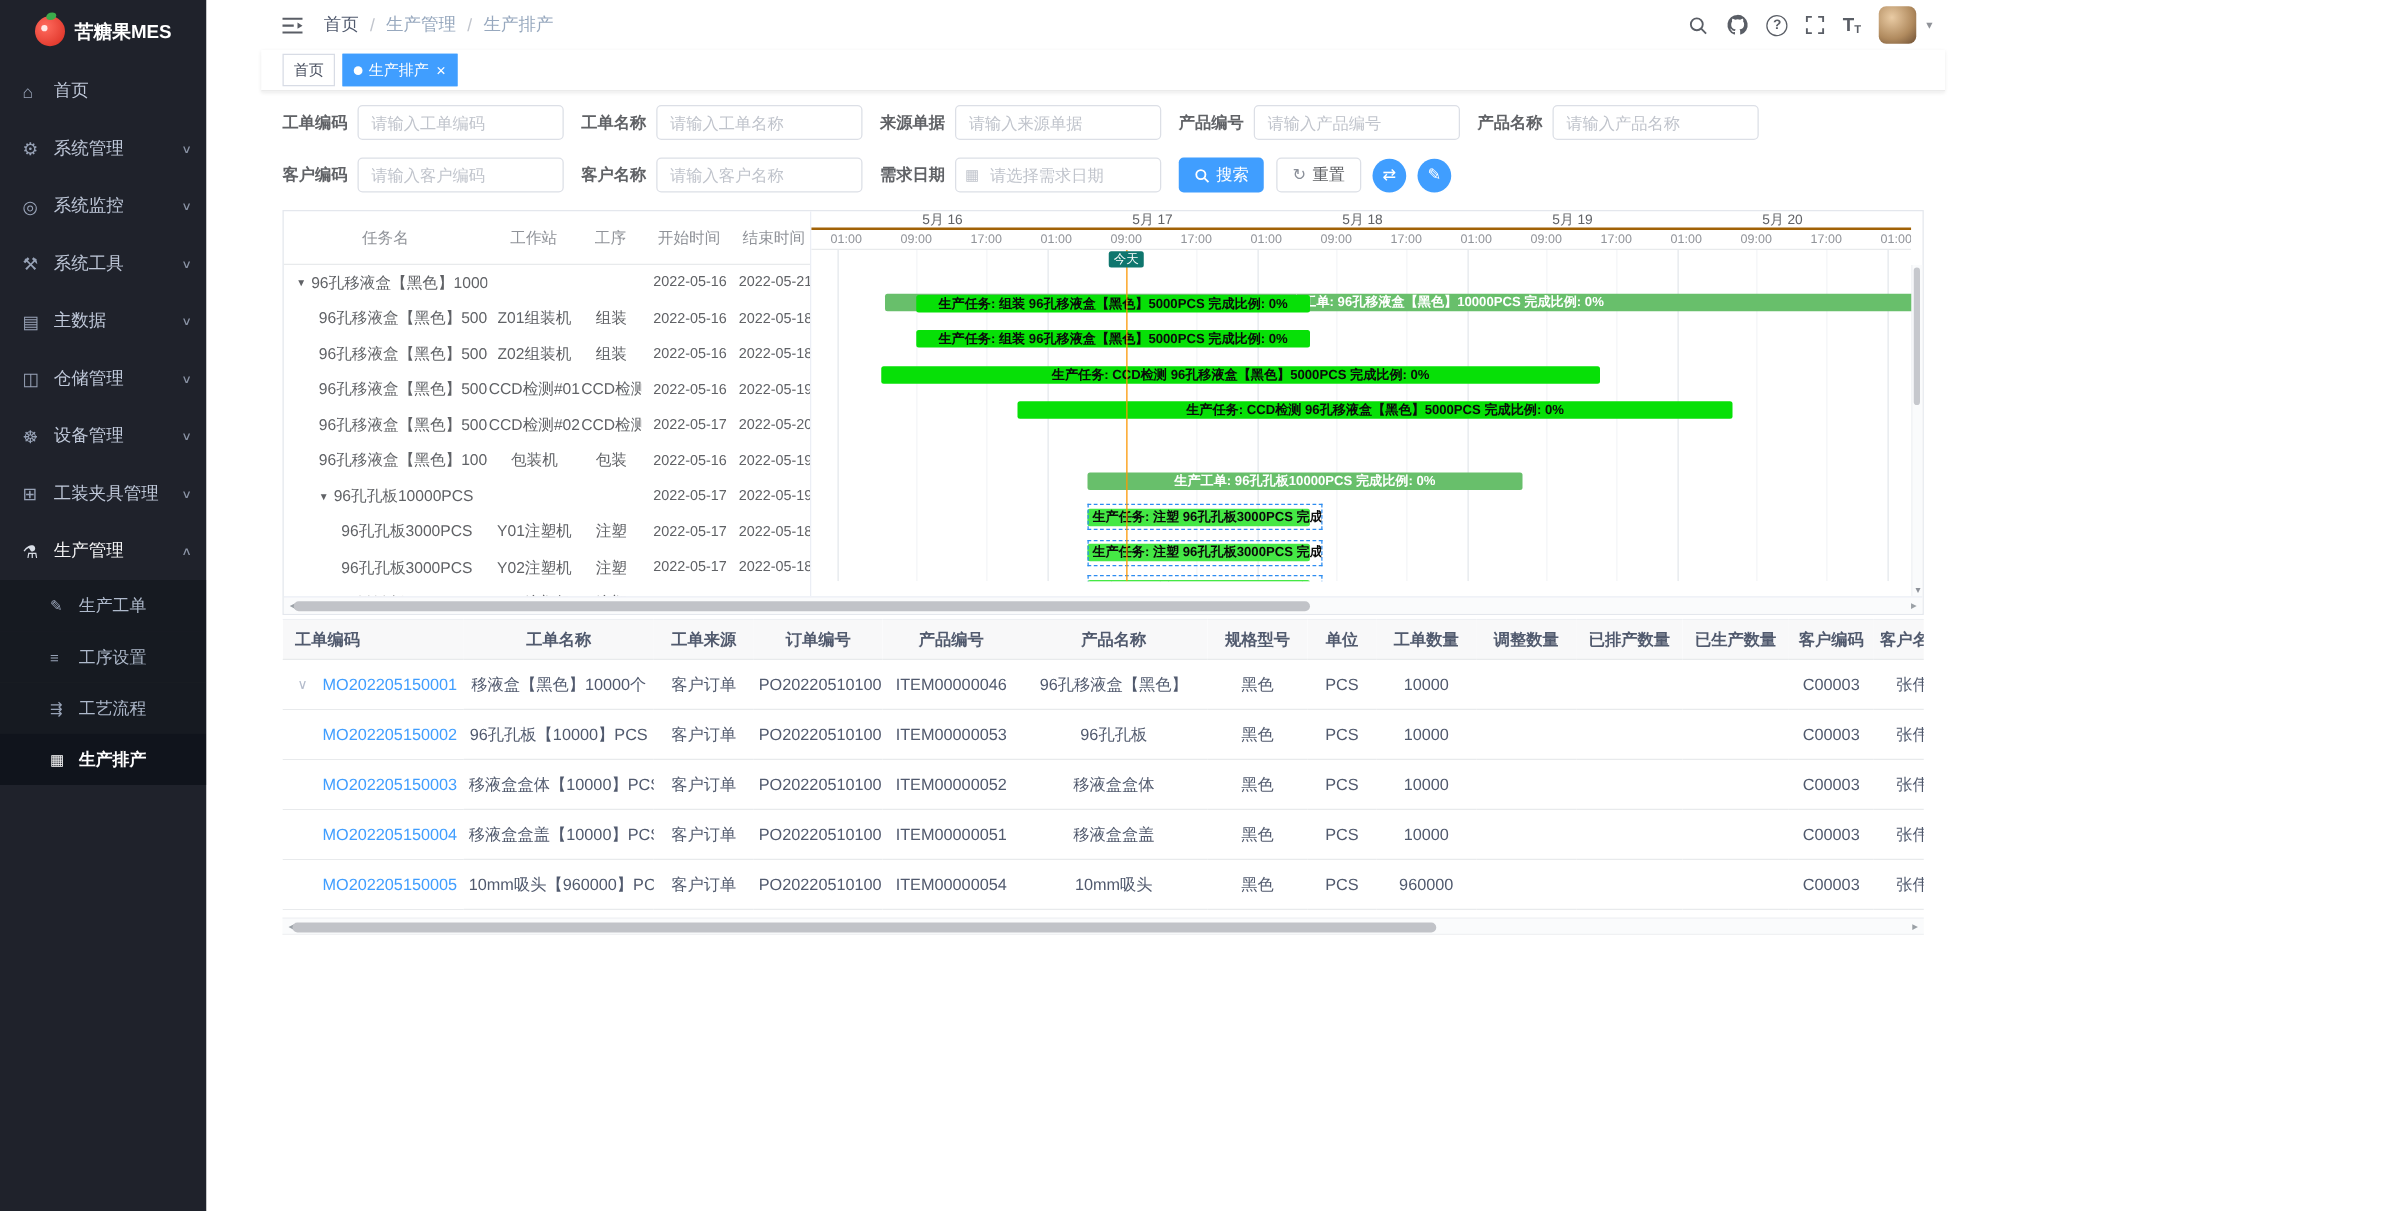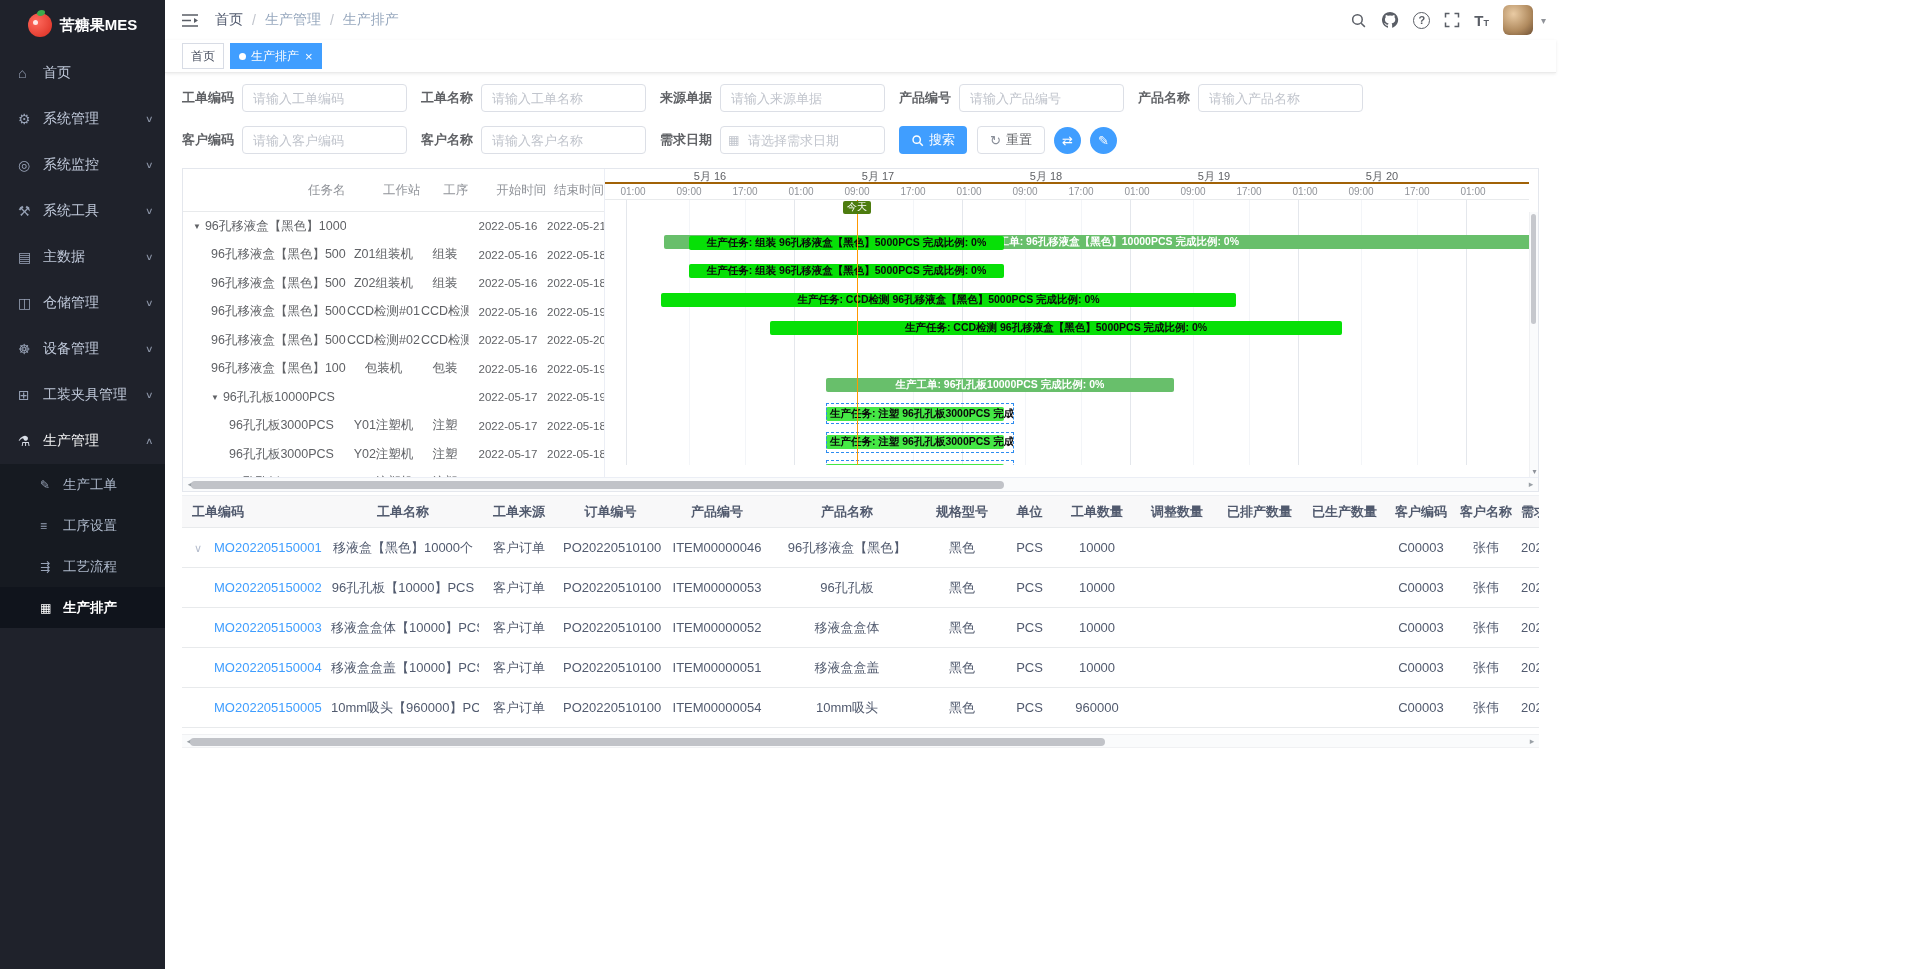--- a/index.html
+++ b/index.html
@@ -1,17 +1,17 @@
 <!DOCTYPE html>
 <html><head>
 <meta charset="utf-8">
 <style>
   *{margin:0;padding:0;box-sizing:border-box;}
   html,body{width:1920px;height:969px;background:#fff;font-family:"Liberation Sans","DejaVu Sans",sans-serif;overflow:hidden;}
-  .app{position:absolute;left:0;top:0;width:1556px;height:969px;display:flex;background:#fff;}
+  .app{position:absolute;left:0;top:0;width:1556px;height:969px;display:flex;background:#fff;gap:44px;}
   
   .sidebar{width:165px;flex:none;background:#1f222b;height:100%;display:flex;flex-direction:column;}
   .logo{height:50px;display:flex;align-items:center;justify-content:center;gap:8px;cursor:pointer;}
   .logo-badge{width:24px;height:24px;background:radial-gradient(circle at 35% 35%,#ff6b5e,#d92b1f);border-radius:50%;position:relative;flex:none;}
   .logo-badge:before{content:"";position:absolute;left:9px;top:-3px;width:8px;height:6px;background:#3cab4b;border-radius:60% 40% 60% 40%;}
   .logo-badge:after{content:"";position:absolute;left:5px;top:7px;width:5px;height:5px;background:rgba(255,255,255,.85);border-radius:50%;}
   .logo-title{color:#fff;font-size:15px;font-weight:bold;white-space:nowrap;}
   .side-menu{flex:1;overflow:hidden;}
   .menu-item{height:46px;display:flex;align-items:center;padding:0 12px 0 18px;font-size:14px;color:#bfc8d9;cursor:pointer;white-space:nowrap;}
   .mi-icon{width:22px;font-size:14px;color:#98a3b7;flex:none;}
@@ -57,21 +57,21 @@
   .cal-icon{position:absolute;left:8px;color:#c0c4cc;font-size:12px;pointer-events:none;}
   .btn-search{height:28px;background:#409eff;color:#fff;border:none;border-radius:4px;padding:0 12px;font-size:13px;display:inline-flex;align-items:center;gap:5px;cursor:pointer;font-family:inherit;}
   .btn-reset{height:28px;background:#fff;color:#606266;border:1px solid #dcdfe6;border-radius:4px;padding:0 12px;font-size:13px;display:inline-flex;align-items:center;gap:5px;cursor:pointer;margin-left:10px;font-family:inherit;}
   .btn-reset .ri{font-size:13px;color:#8a8f99;}
   .btn-circle{width:27px;height:27px;border-radius:50%;background:#409eff;color:#fff;border:none;margin-left:9px;font-size:13px;cursor:pointer;display:inline-flex;align-items:center;justify-content:center;font-family:inherit;}
   
   .gantt-card{height:324px;border:1px solid #e4e7ed;background:#fff;margin-bottom:3px;overflow:hidden;}
   .g-main{display:flex;height:308px;}
   .g-left{width:422px;flex:none;border-right:1px solid #ebeef5;}
   .g-left-header{height:43px;border-bottom:1px solid #e8eaec;display:flex;align-items:center;color:#909399;font-size:12.5px;}
-  .g-hcell{text-align:right;white-space:nowrap;overflow:hidden;}
+  .g-hcell{text-align:center;white-space:nowrap;overflow:hidden;}
   .g-left-rows{height:265px;overflow:hidden;}
   .g-row{height:28.5px;display:flex;align-items:center;font-size:12.5px;color:#606266;}
   .g-cell{white-space:nowrap;overflow:hidden;flex:none;}
   .g-cell.name{display:flex;align-items:center;}
   .g-caret{font-size:8px;color:#606266;margin-right:4px;flex:none;}
   .g-cell.c1,.g-cell.c2{text-align:center;}
   .g-cell.c3,.g-cell.c4{text-align:center;font-size:11.5px;}
   .g-timeline{flex:1;min-width:0;overflow:hidden;position:relative;}
   .g-range-row{height:12px;position:relative;border-bottom:1px solid #eef0f4;font-size:10px;color:#909399;overflow:hidden;}
   .g-range{position:absolute;left:258px;transform:translateX(-50%);line-height:11px;white-space:nowrap;}
@@ -81,21 +81,21 @@
   .g-tick-row{height:16px;position:relative;border-bottom:1px solid #e8eaec;font-size:10px;color:#909399;overflow:hidden;}
   .g-tick{position:absolute;transform:translateX(-50%);line-height:15px;white-space:nowrap;}
   .g-lanes{position:relative;height:265px;overflow:hidden;}
   .gridline-day{position:absolute;top:0;bottom:0;width:1px;background:#e4e7ec;}
   .gridline-tick{position:absolute;top:0;bottom:0;width:1px;background:#f3f5f8;}
   .g-bar{position:absolute;height:14px;border-radius:2px;font-weight:bold;font-size:10.5px;display:flex;align-items:center;justify-content:center;overflow:hidden;white-space:nowrap;z-index:2;cursor:pointer;}
   .g-bar.order{background:#68bf6b;color:#fff;}
   .g-bar.task{background:#07e007;color:#0a0a0a;}
   .g-sel{position:absolute;border:1px dashed #2d8cf0;background:rgba(255,255,255,.25);height:21px;display:flex;align-items:center;padding-left:3px;font-size:10.5px;font-weight:bold;color:#0a0a0a;white-space:nowrap;overflow:hidden;z-index:3;cursor:pointer;}
   .g-today-line{position:absolute;top:0;bottom:0;width:1px;background:#ff9800;z-index:4;}
-  .g-today-label{position:absolute;top:1px;transform:translateX(-50%);background:#4d7c0f;color:#fff;font-size:10px;line-height:13px;padding:0 4px;border-radius:2px;z-index:5;white-space:nowrap;font-family:Liberation Mono, monospace;}
+  .g-today-label{position:absolute;top:1px;transform:translateX(-50%);background:#0f766e;color:#fff;font-size:10px;line-height:13px;padding:0 4px;border-radius:2px;z-index:5;white-space:nowrap;}
   .g-vscroll{width:9px;flex:none;height:265px;margin-top:43px;background:#fafbfc;border-left:1px solid #f0f1f3;position:relative;}
   .g-vthumb{position:absolute;top:2px;left:1px;width:5px;height:110px;background:#c6c8cd;border-radius:3px;}
   .g-varrow{position:absolute;bottom:0;left:0;width:9px;text-align:center;font-size:8px;color:#8d9199;line-height:10px;cursor:pointer;}
   .g-hscroll{height:14px;background:#fafbfc;border-top:1px solid #ebeef5;position:relative;}
   .g-hthumb{position:absolute;left:8px;top:3px;width:813px;height:8px;background:#c1c3c8;border-radius:4px;cursor:pointer;}
   .g-harrow{position:absolute;top:0;width:14px;height:14px;text-align:center;font-size:9px;line-height:13px;color:#9aa0a6;cursor:pointer;}
   .g-harrow.l{left:0;}
   .g-harrow.r{right:0;}
   
   .orders-wrap{overflow:hidden;width:100%;}

